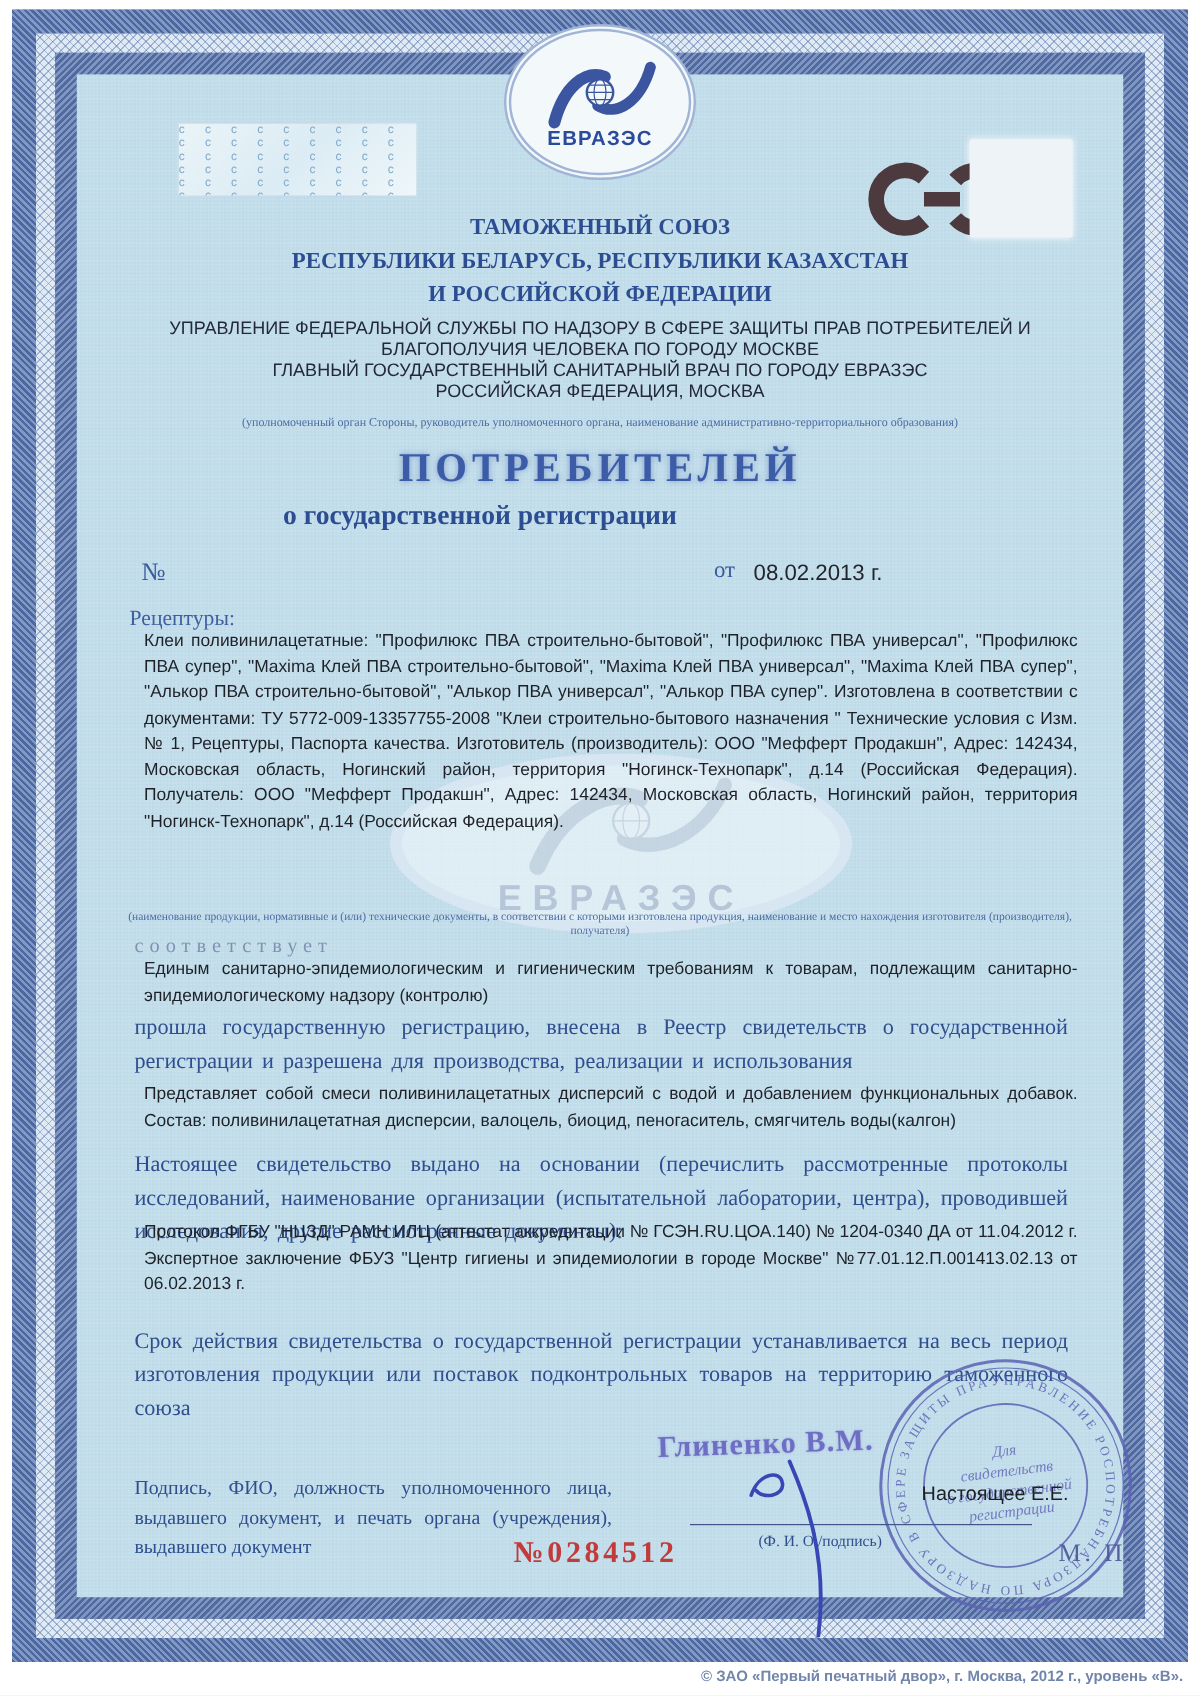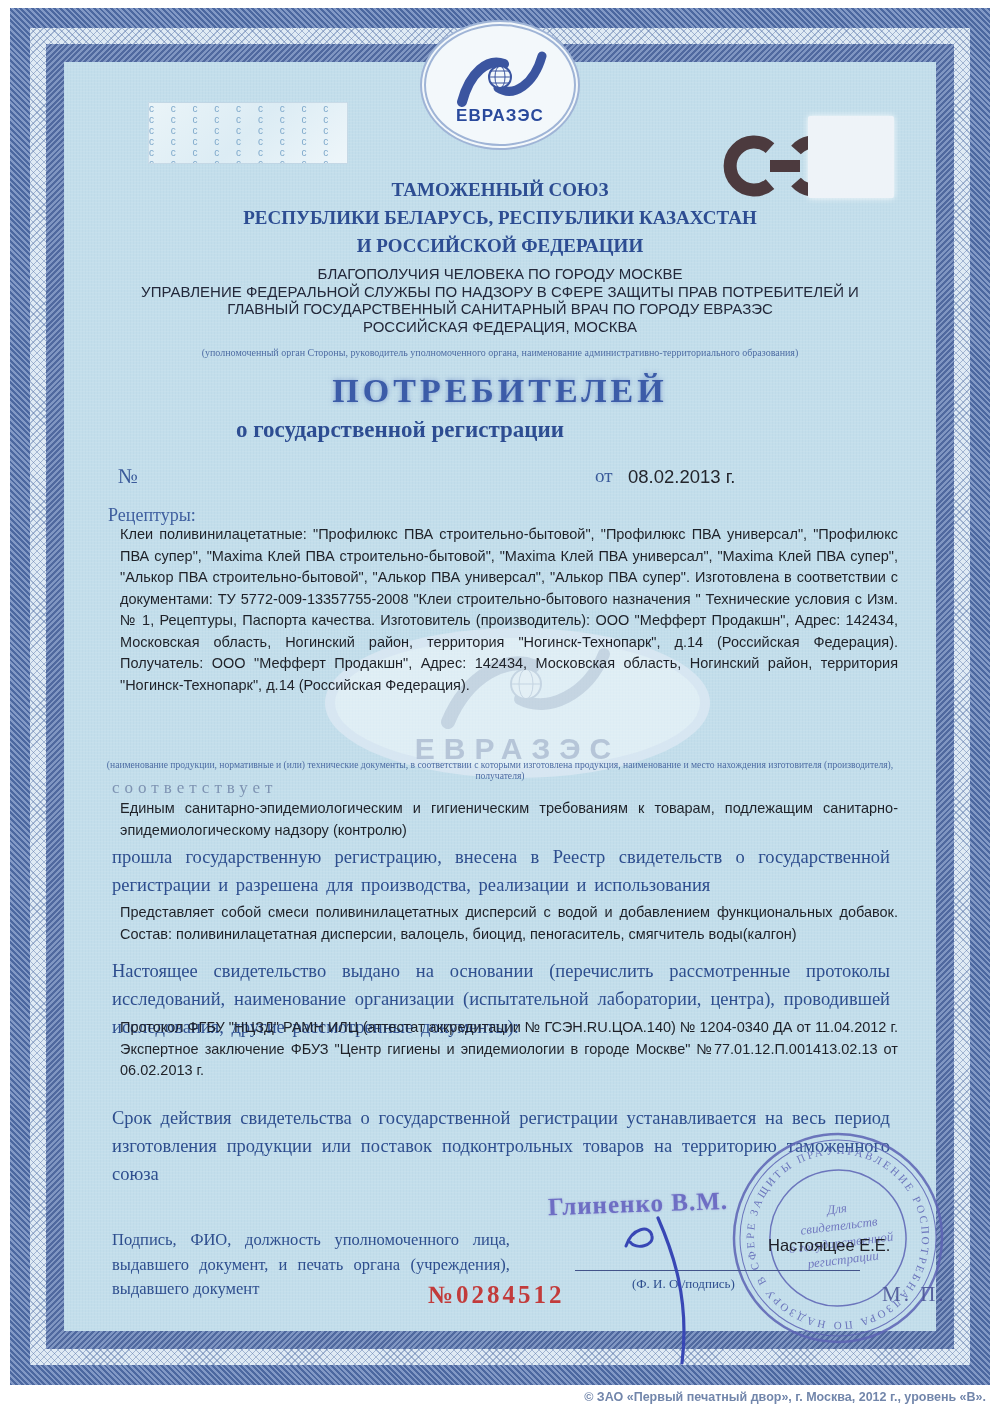--- a/index.html
+++ b/index.html
@@ -162,22 +162,22 @@
     <path d="M 58 24 A 24 24 0 1 1 58 56" stroke="#4c3a3e" stroke-width="13" fill="none" transform="translate(30,0)"></path>
     <line x1="62" y1="40" x2="92" y2="40" stroke="#4c3a3e" stroke-width="12"></line>
   </svg>
   <div class="abs blank-patch"></div>
 
   <div class="abs header">
     <div class="hline-serif">ТАМОЖЕННЫЙ СОЮЗ</div>
     <div class="hline-serif">РЕСПУБЛИКИ БЕЛАРУСЬ, РЕСПУБЛИКИ КАЗАХСТАН</div>
     <div class="hline-serif">И РОССИЙСКОЙ ФЕДЕРАЦИИ</div>
     <div style="height:5px"></div>
+    <div class="hline-sans">УПРАВЛЕНИЕ ФЕДЕРАЛЬНОЙ СЛУЖБЫ ПО НАДЗОРУ В СФЕРЕ ЗАЩИТЫ ПРАВ ПОТРЕБИТЕЛЕЙ И</div>
     <div class="hline-sans">БЛАГОПОЛУЧИЯ ЧЕЛОВЕКА ПО ГОРОДУ МОСКВЕ</div>
-    <div class="hline-sans">УПРАВЛЕНИЕ ФЕДЕРАЛЬНОЙ СЛУЖБЫ ПО НАДЗОРУ В СФЕРЕ ЗАЩИТЫ ПРАВ ПОТРЕБИТЕЛЕЙ И</div>
     <div class="hline-sans">ГЛАВНЫЙ ГОСУДАРСТВЕННЫЙ САНИТАРНЫЙ ВРАЧ ПО ГОРОДУ ЕВРАЗЭС</div>
     <div class="hline-sans">РОССИЙСКАЯ ФЕДЕРАЦИЯ, МОСКВА</div>
   </div>
   <div class="abs note note1">(уполномоченный орган Стороны, руководитель уполномоченного органа, наименование административно-территориального образования)</div>
 
   <div class="abs title-main">ПОТРЕБИТЕЛЕЙ</div>
   <div class="abs title-sub">о государственной регистрации</div>
 
   <div class="abs no-sign">№</div>
   <div class="abs from-label">от</div>

